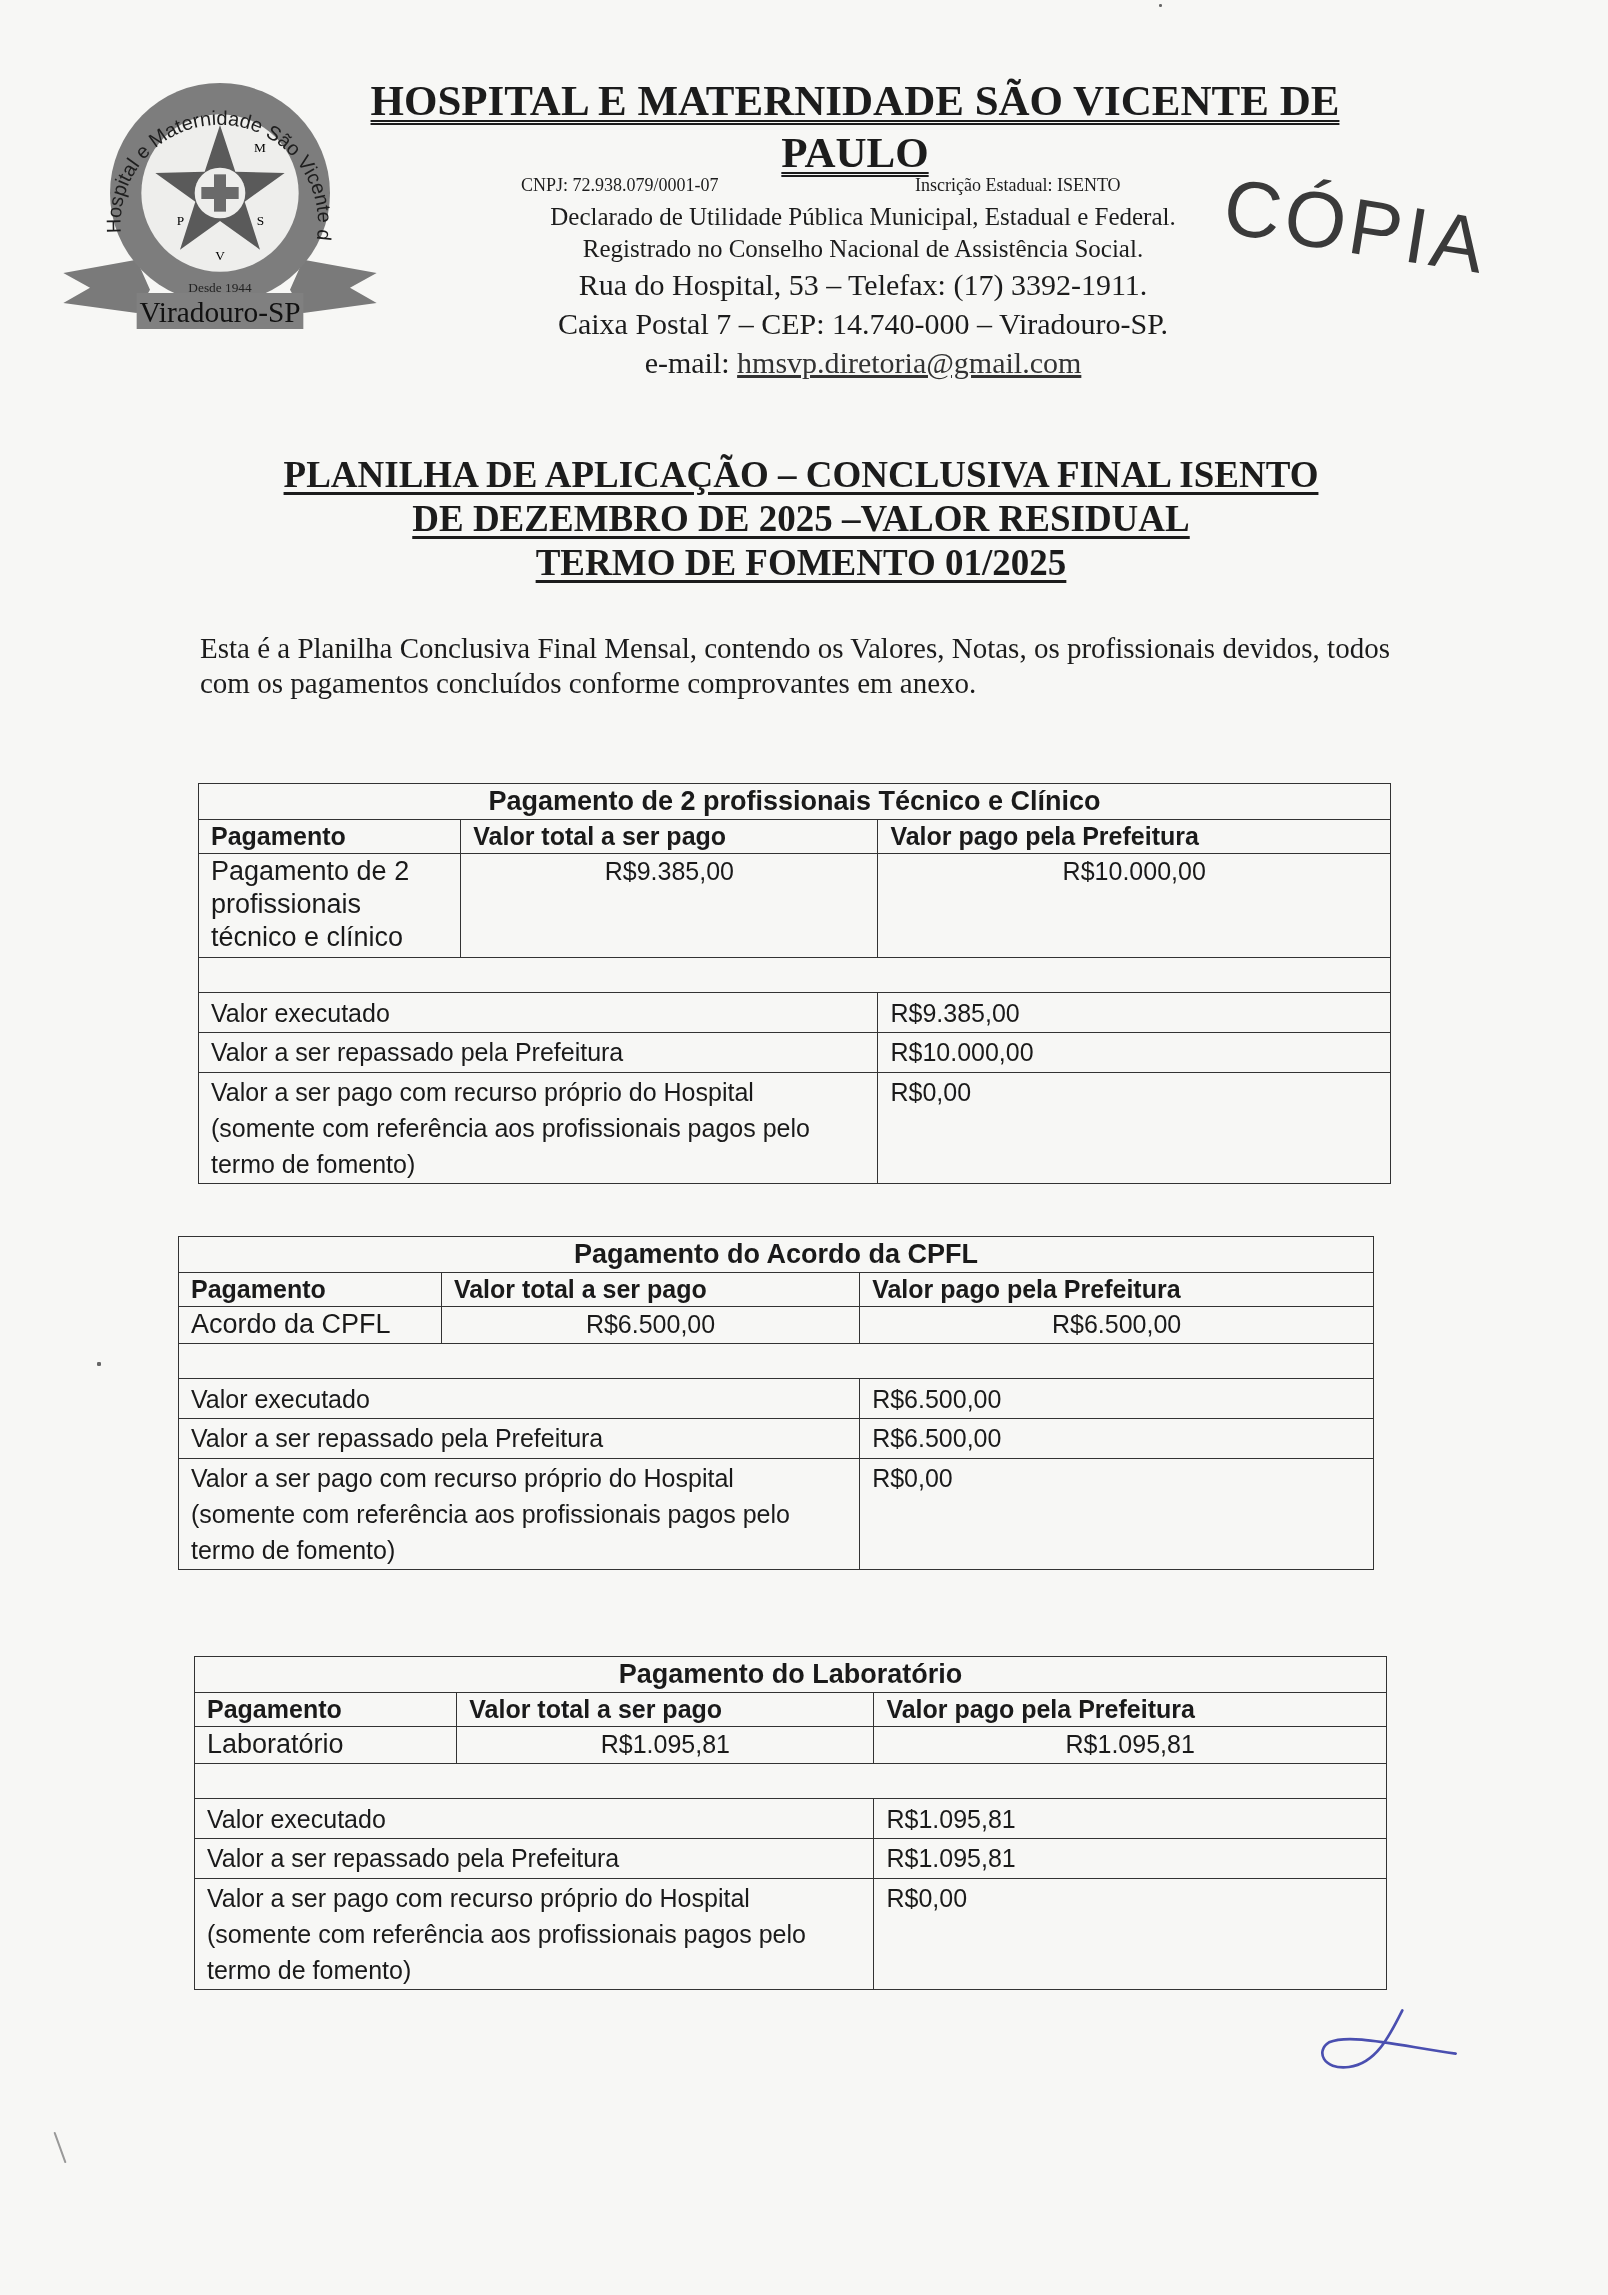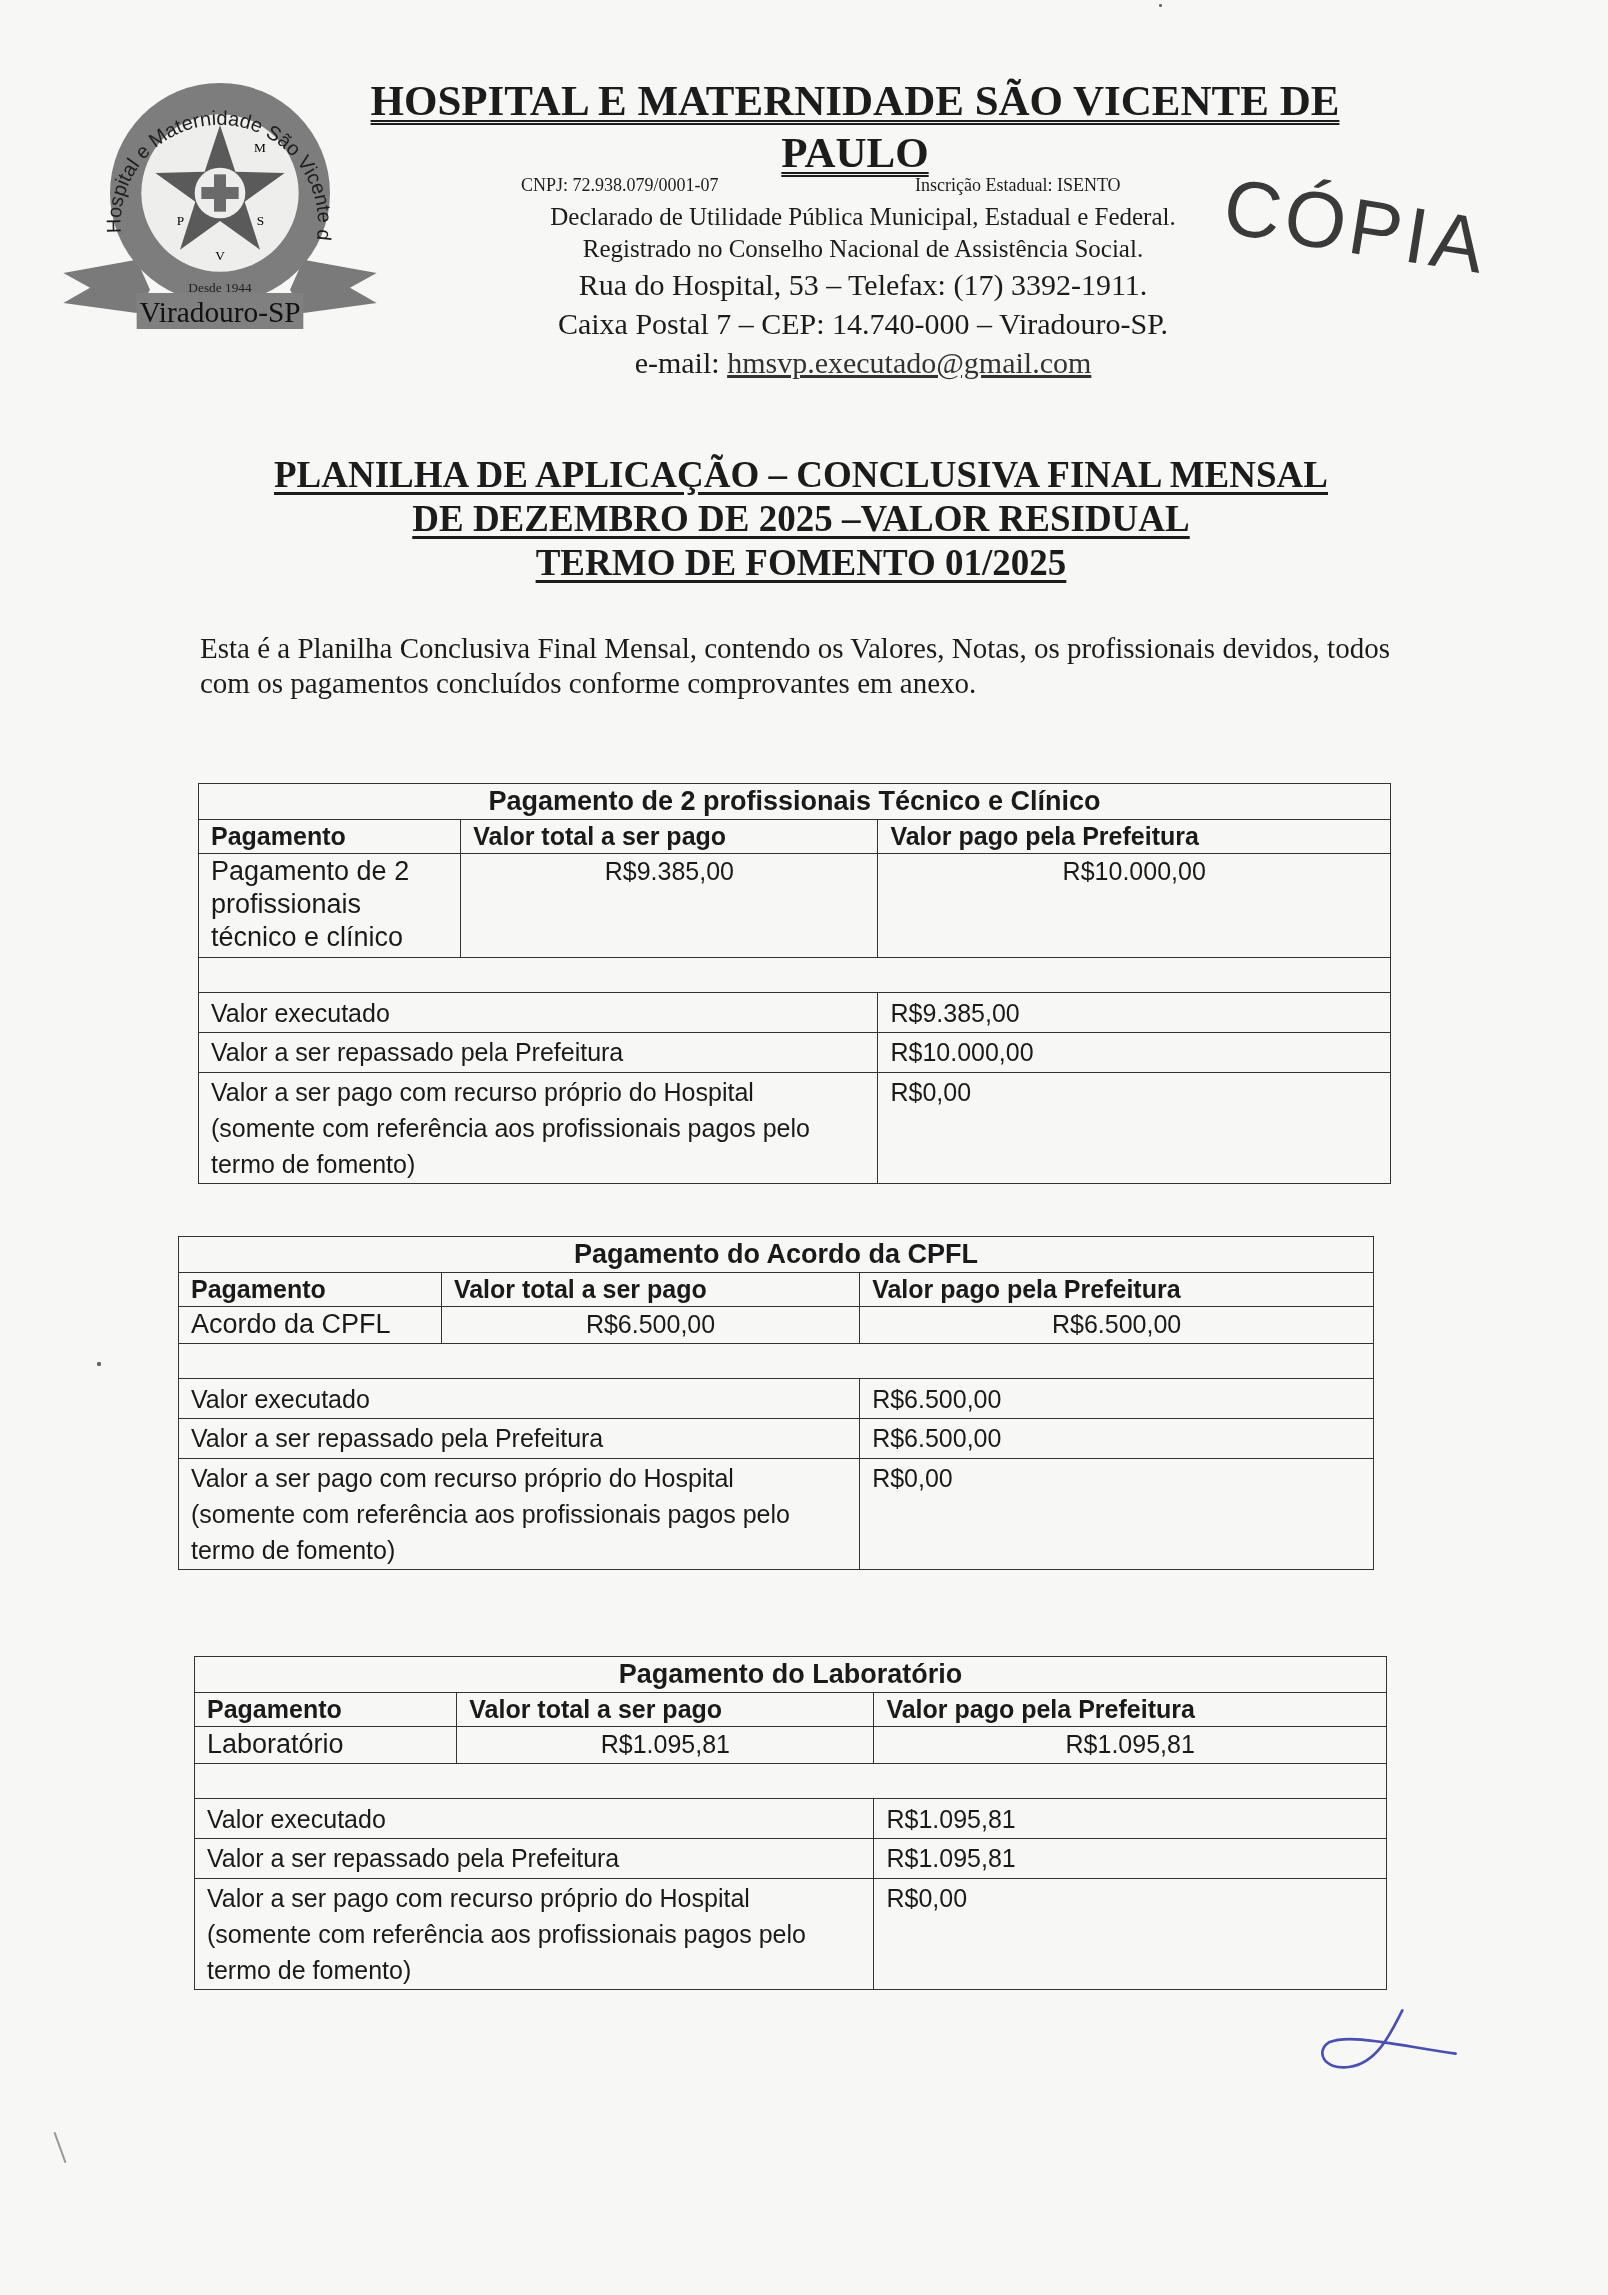--- a/index.html
+++ b/index.html
@@ -114,27 +114,27 @@
 <div class="hosp-title">HOSPITAL E MATERNIDADE SÃO VICENTE DE PAULO</div>
 
 <div class="reg-line cnpj">CNPJ: 72.938.079/0001-07</div>
 <div class="reg-line ie">Inscrição Estadual: ISENTO</div>
 
 <div class="hdr-lines">
   <div class="l1">Declarado de Utilidade Pública Municipal, Estadual e Federal.</div>
   <div class="l2">Registrado no Conselho Nacional de Assistência Social.</div>
   <div class="l3">Rua do Hospital, 53 – Telefax: (17) 3392-1911.</div>
   <div class="l4">Caixa Postal 7 – CEP: 14.740-000 – Viradouro-SP.</div>
-  <div class="l5"><span>e-mail: </span><span class="email-link">hmsvp.executado@gmail.com</span></div>
+  <div class="l5"><span>e-mail: </span><span class="email-link">hmsvp.diretoria@gmail.com</span></div>
 </div>
 
 <div class="stamp">CÓPIA</div>
 
 <div class="doc-title">
-  <div><span>PLANILHA DE APLICAÇÃO – CONCLUSIVA FINAL MENSAL</span></div>
+  <div><span>PLANILHA DE APLICAÇÃO – CONCLUSIVA FINAL ISENTO</span></div>
   <div><span>DE DEZEMBRO DE 2025 –VALOR RESIDUAL</span></div>
   <div><span>TERMO DE FOMENTO 01/2025</span></div>
 </div>
 
 <div class="intro">Esta é a Planilha Conclusiva Final Mensal, contendo os Valores, Notas, os profissionais devidos, todos com os pagamentos concluídos conforme comprovantes em anexo.</div>
 
 <table class="fin t1">
   <colgroup>
       <col style="width:22%">
       <col style="width:35%">

